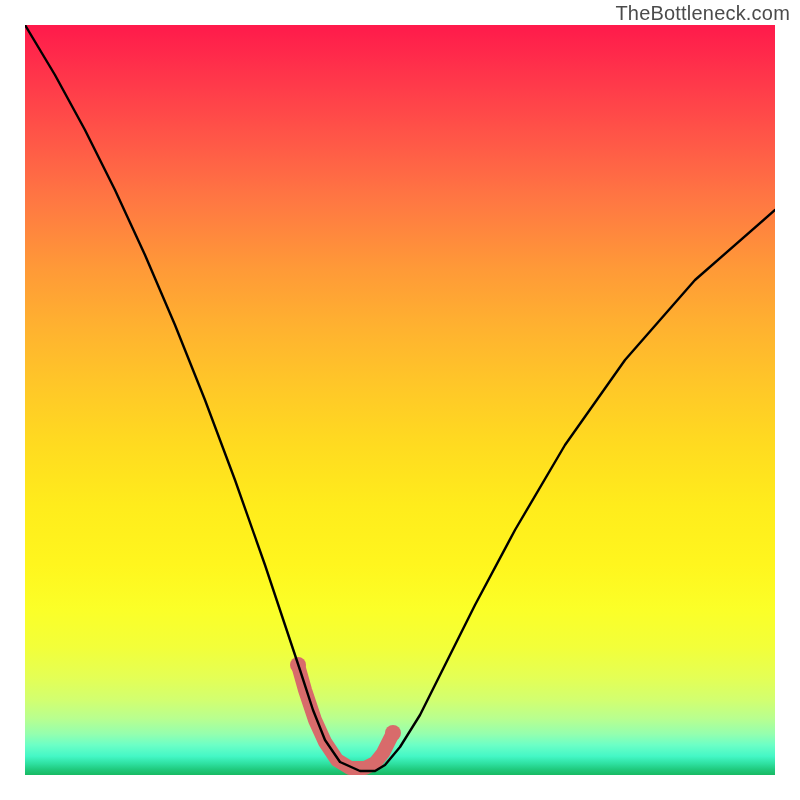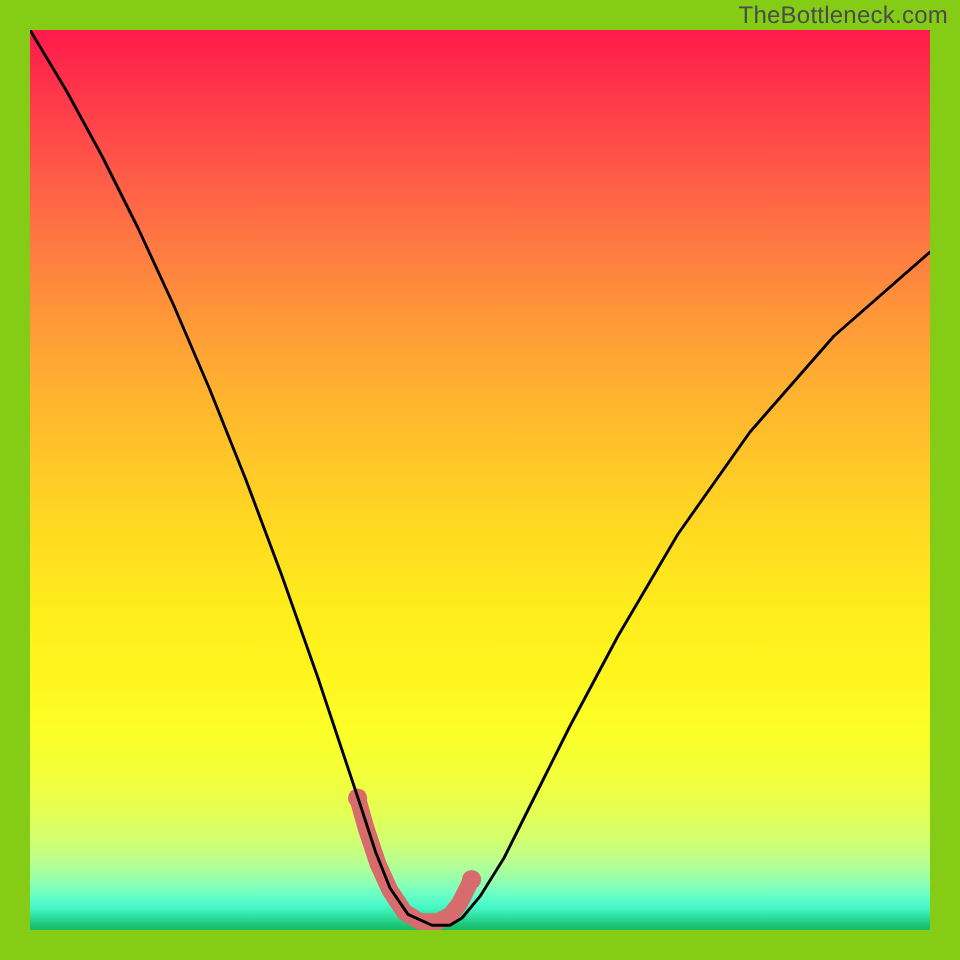--- a/index.html
+++ b/index.html
@@ -8,21 +8,21 @@
     width: 800px;
     height: 800px;
     background: #000;
     overflow: hidden;
     font-family: Arial, Helvetica, sans-serif;
   }
   .frame {
     position: relative;
     width: 800px;
     height: 800px;
-    background: #84cc16;
+    background: #ffffff;
   }
   .plot {
     position: absolute;
     left: 25px;
     top: 25px;
     width: 750px;
     height: 750px;
     overflow: hidden;
   }
   .gradient {

